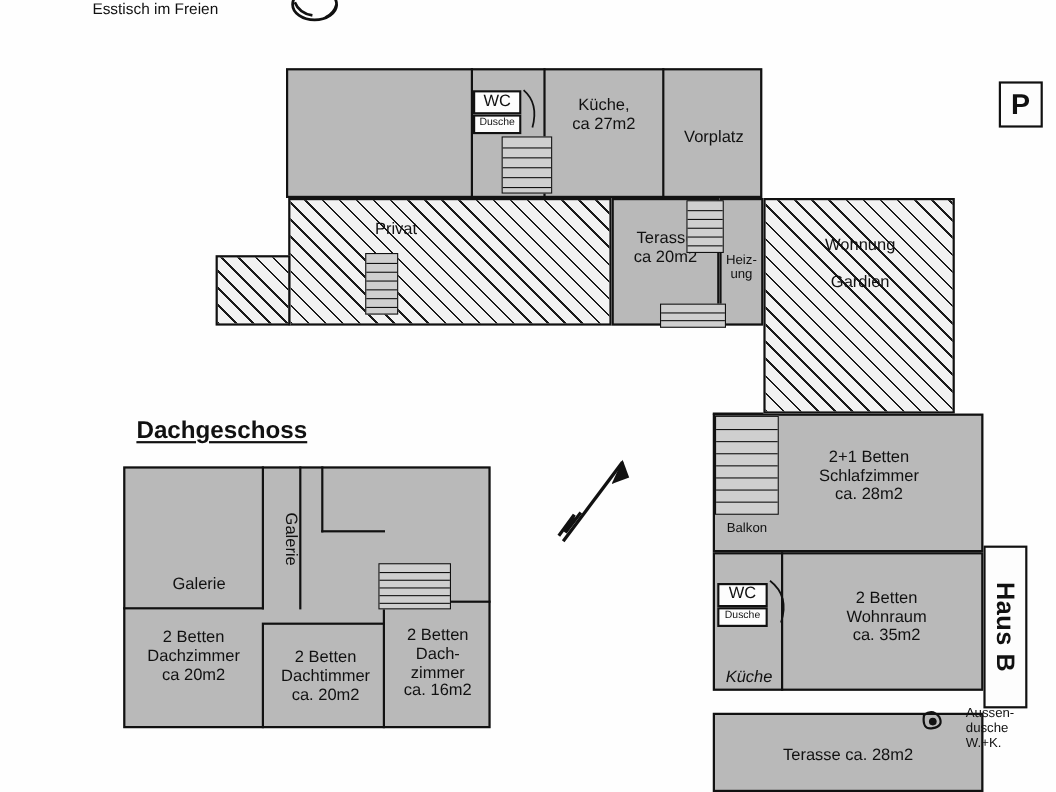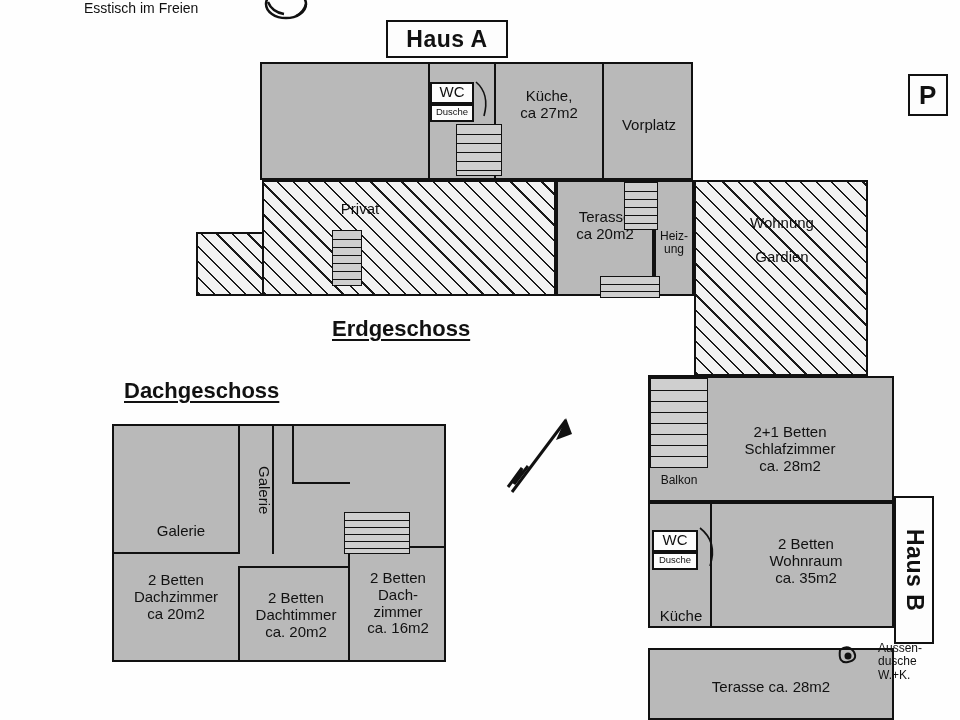--- a/index.html
+++ b/index.html
@@ -116,21 +116,20 @@
     white-space: nowrap;
   }
 </style>
 </head>
 <body>
 
 <div id="page">
 
   <div class="topnote" style="left:84px; top:0px;">Esstisch im Freien</div>
 
-  <div class="boxed" style="left:386px; top:20px; width:122px; height:38px;">Haus A</div>
 
   <div class="boxed" style="left:908px; top:74px; width:40px; height:42px; font-size:26px;">P</div>
 
   <div class="boxed vert" style="left:894px; top:496px; width:40px; height:148px;">Haus B</div>
 
   <div class="room" style="left:260px; top:62px; width:433px; height:118px;"></div>
 
   <div class="divider" style="left:428px; top:62px; width:2px; height:118px;"></div>
   <div class="divider" style="left:494px; top:62px; width:2px; height:118px;"></div>
   <div class="divider" style="left:602px; top:62px; width:2px; height:118px;"></div>
@@ -186,21 +185,20 @@
   <div class="stairs" style="left:600px; top:276px; width:60px; height:22px;">
     <div class="step" style="top:7px;"></div>
     <div class="step" style="top:14px;"></div>
   </div>
 
   <div class="hatch" style="left:694px; top:180px; width:174px; height:196px;"></div>
   <div class="label" style="left:712px; top:215px; width:140px;">Wohnung
 
 Gardien</div>
 
-  <div class="heading" style="left:332px; top:316px;">Erdgeschoss</div>
 
   <div class="heading" style="left:124px; top:378px;">Dachgeschoss</div>
 
   <div class="room" style="left:112px; top:424px; width:334px; height:238px;"></div>
 
   <div class="divider" style="left:238px; top:424px; width:2px; height:130px;"></div>
   <div class="divider" style="left:272px; top:424px; width:2px; height:130px;"></div>
   <div class="divider" style="left:112px; top:552px; width:128px; height:2px;"></div>
   <div class="divider" style="left:292px; top:424px; width:2px; height:60px;"></div>
   <div class="divider" style="left:292px; top:482px; width:58px; height:2px;"></div>
@@ -228,21 +226,21 @@
 
   <div class="stairs" style="left:344px; top:512px; width:66px; height:42px;">
     <div class="step" style="top:7px;"></div>
     <div class="step" style="top:14px;"></div>
     <div class="step" style="top:21px;"></div>
     <div class="step" style="top:28px;"></div>
     <div class="step" style="top:35px;"></div>
   </div>
 
   <div class="room" style="left:648px; top:376px; width:246px; height:126px;"></div>
-  <div class="label" style="left:700px; top:408px; width:180px;margin-top:16px;">2+1 Betten
+  <div class="label" style="left:700px; top:408px; width:180px;">2+1 Betten
 Schlafzimmer
 ca. 28m2</div>
 
   <div class="stairs" style="left:650px; top:378px; width:58px; height:90px;">
     <div class="step" style="top:11px;"></div>
     <div class="step" style="top:22px;"></div>
     <div class="step" style="top:33px;"></div>
     <div class="step" style="top:44px;"></div>
     <div class="step" style="top:55px;"></div>
     <div class="step" style="top:66px;"></div>
@@ -256,21 +254,21 @@
 
   <div class="room white" style="left:652px; top:530px; width:46px; height:22px;"></div>
   <div class="room white" style="left:652px; top:552px; width:46px; height:18px;"></div>
   <div class="label" style="left:652px; top:532px; width:46px;">WC</div>
   <div class="label tiny" style="left:652px; top:555px; width:46px;">Dusche</div>
 
   <div class="label" style="left:722px; top:536px; width:168px;">2 Betten
 Wohnraum
 ca. 35m2</div>
 
-  <div class="label" style="left:650px; top:608px; width:62px;">Küche</div>
+  <div class="label" style="left:650px; top:608px; width:62px;font-style:italic;">Küche</div>
 
   <div class="room" style="left:648px; top:648px; width:246px; height:72px;"></div>
   <div class="label" style="left:652px; top:679px; width:238px;">Terasse  ca. 28m2</div>
 
   <div class="label small" style="left:878px; top:642px; width:78px; text-align:left;">Aussen-
 dusche
 W.+K.</div>
 
   <svg class="overlay" viewBox="0 0 960 720">
 

